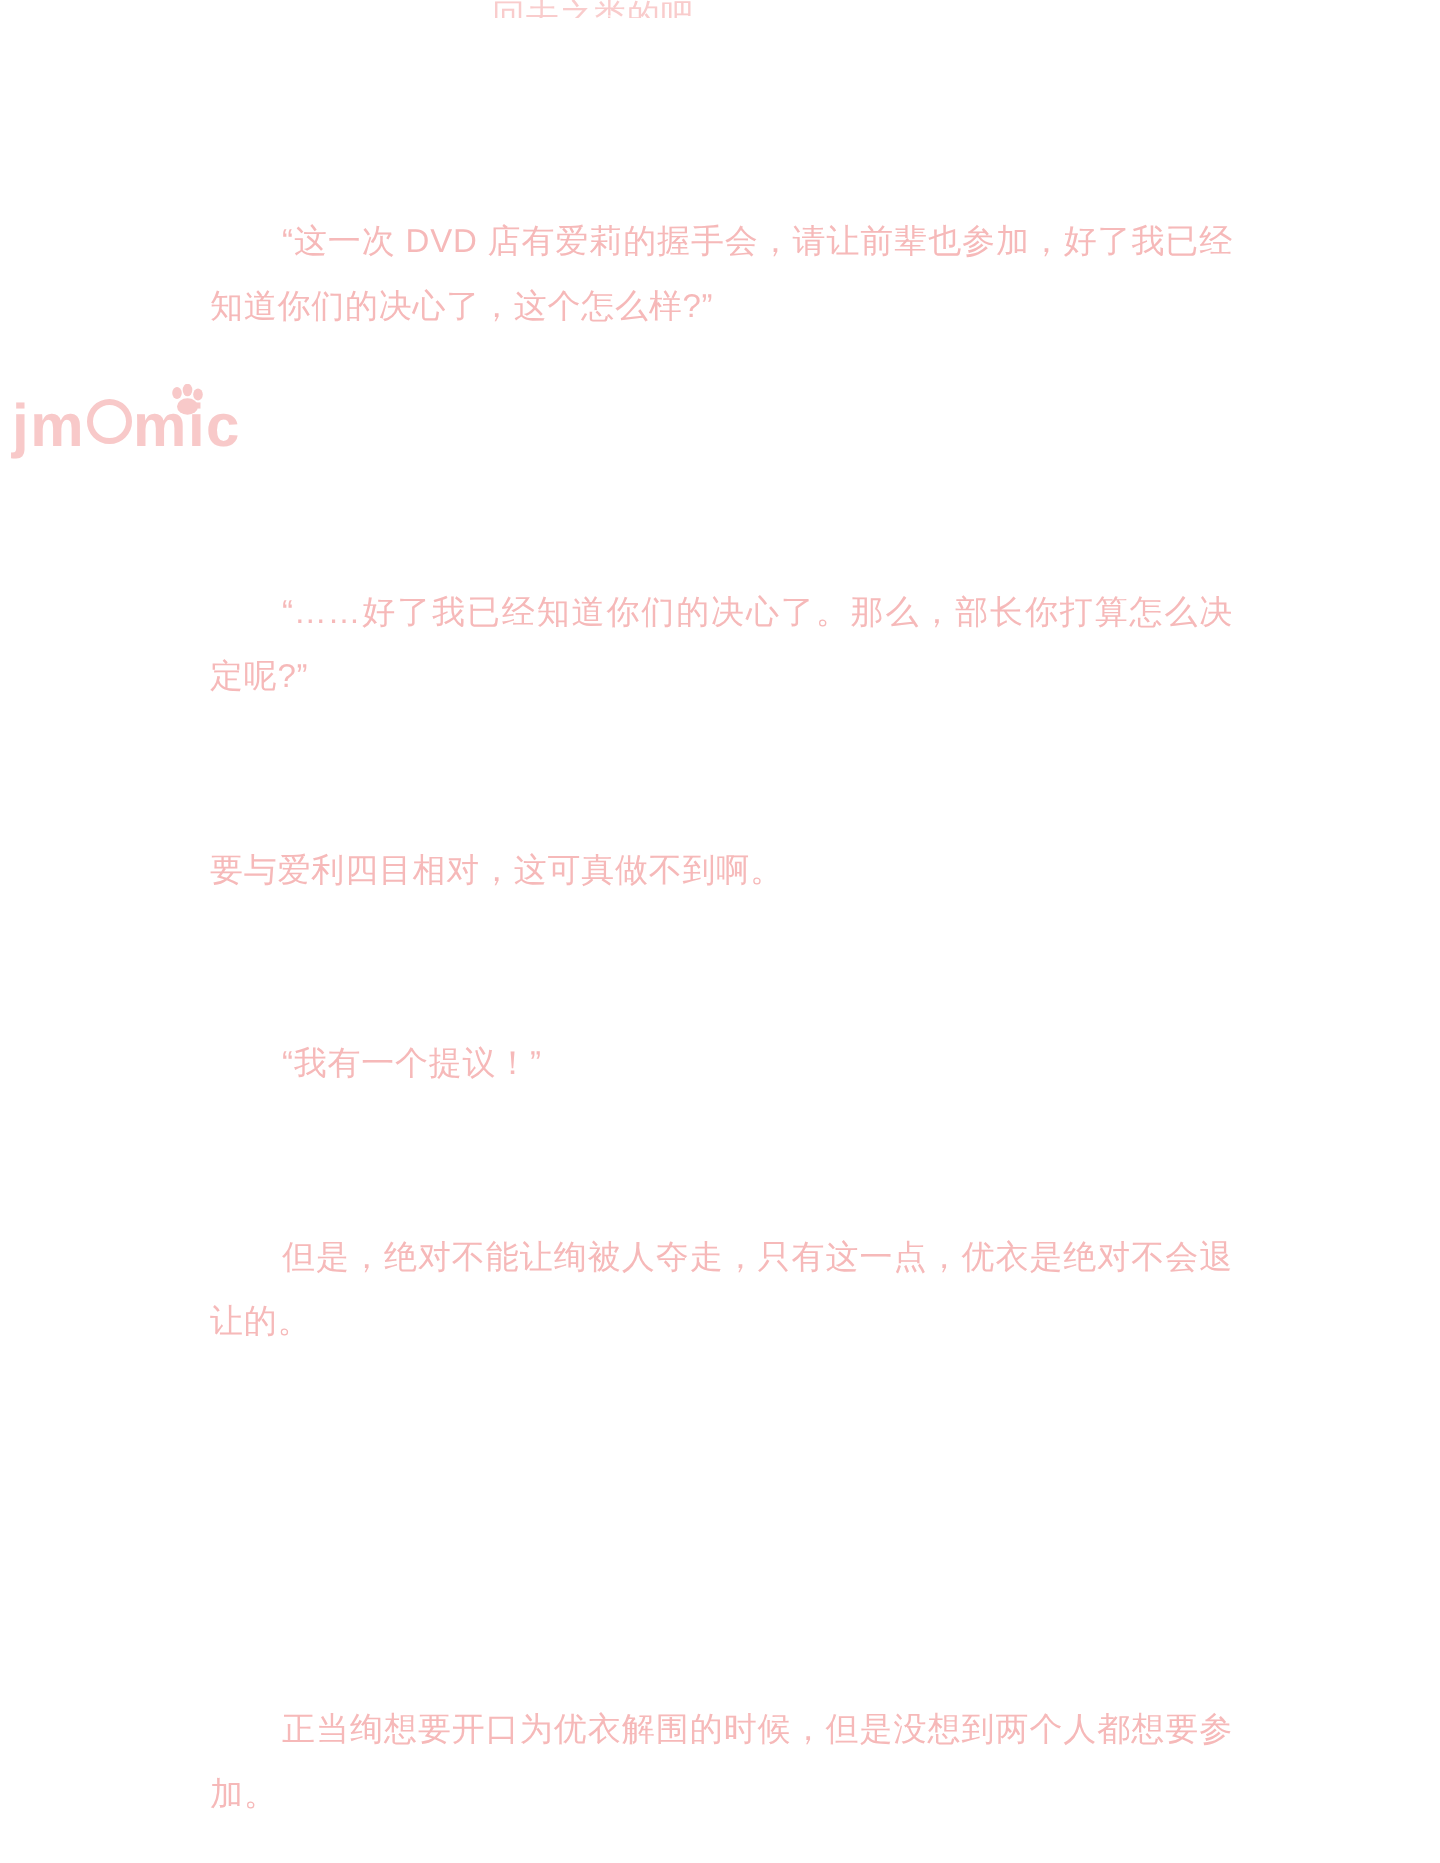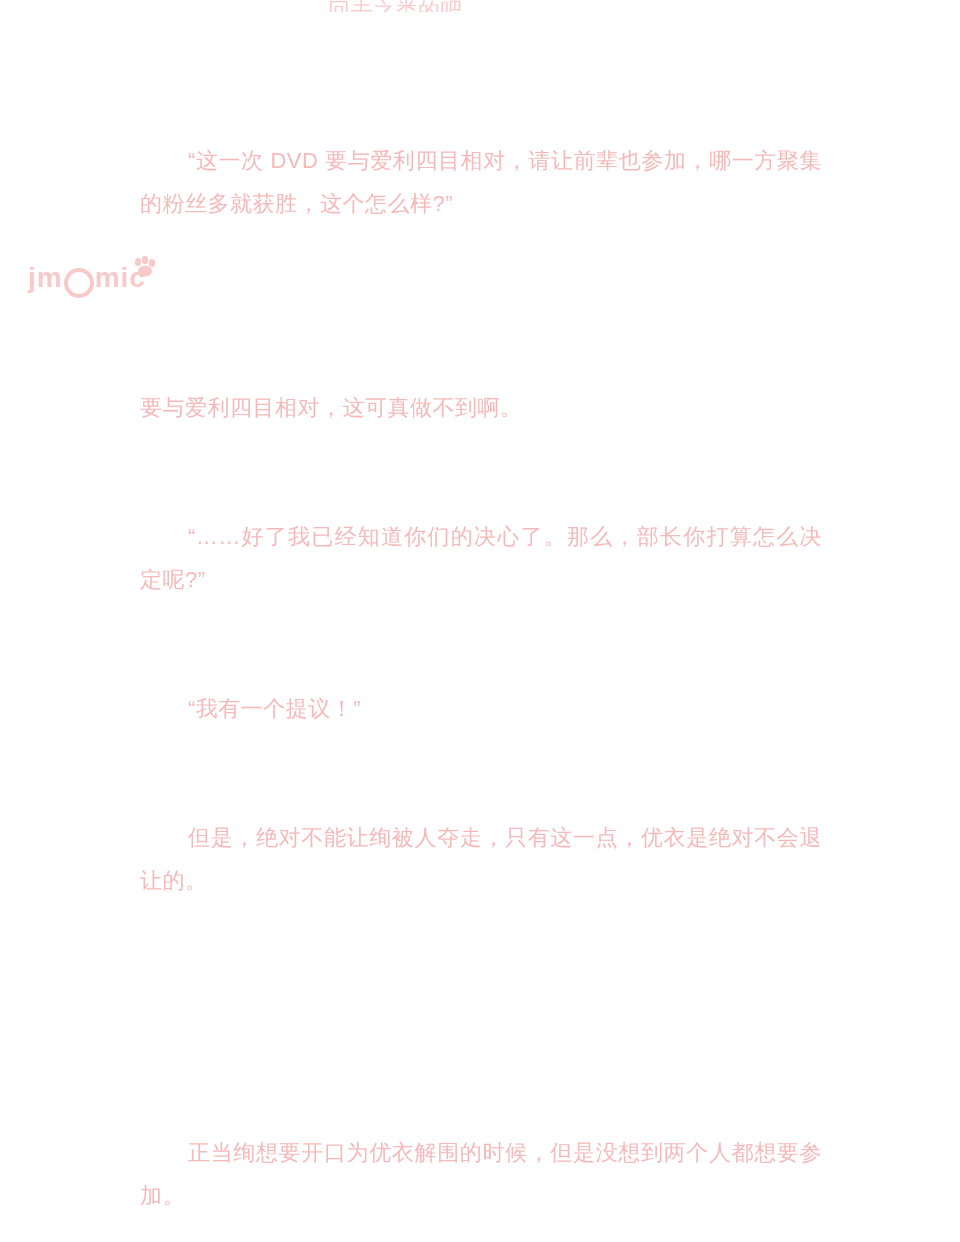--- a/index.html
+++ b/index.html
@@ -69,28 +69,27 @@
     line-height: 26px;
     font-family: "Liberation Sans", sans-serif;
   }
 
   
   .watermark {
     position: absolute;
     left: 8px;
     top: 262px;
     display: flex;
-    align-items: flex-end;
+    align-items: flex-start;
     font-family: "Liberation Sans", sans-serif;
-    font-size: 28px;
+    font-size: 40px;
     font-weight: bold;
     color: #f8c9c9;
     letter-spacing: 1px;
     user-select: none;
-    margin-left: 20px;
   }
   .watermark .wm-text { position: relative; }
   .wm-ring {
     display: inline-block;
     width: 22px;
     height: 22px;
     border: 4px solid #f8c9c9;
     border-radius: 50%;
     margin: 0 1px;
     position: relative;
@@ -104,38 +103,38 @@
     height: 22px;
   }
 </style>
 </head>
 <body>
 
 <div class="page">
 
   <div class="text-block block-top">
     <span class="top-clip">回去之类的吧。</span>
-    <span class="indent i1">“这一次 DVD 要与爱利四目相对，请让前辈也参加，哪一方聚集的粉丝多就获胜，这个怎么样?”</span>
+    <span class="indent i1">“这一次 DVD 店有爱莉的握手会，请让前辈也参加，好了我已经知道你们的决心了，这个怎么样?”</span>
   </div>
 
   <div class="watermark">
     <span class="wm-text">jm</span>
     <span class="wm-ring"></span>
     <span class="wm-text">mic</span>
     <svg class="wm-paw" viewBox="0 0 26 22">
       <ellipse cx="6" cy="6" rx="3.2" ry="4" fill="#f8c9c9"></ellipse>
       <ellipse cx="13" cy="4" rx="3.2" ry="4.2" fill="#f8c9c9"></ellipse>
       <ellipse cx="20" cy="7" rx="3.2" ry="4" fill="#f8c9c9"></ellipse>
       <ellipse cx="13" cy="15" rx="7" ry="5.5" fill="#f8c9c9"></ellipse>
     </svg>
   </div>
 
   <div class="text-block block-mid">
+    <span class="indent i1">“……好了我已经知道你们的决心了。那么，部长你打算怎么决定呢?”</span>
     <span class="indent i0">要与爱利四目相对，这可真做不到啊。</span>
-    <span class="indent i1">“……好了我已经知道你们的决心了。那么，部长你打算怎么决定呢?”</span>
     <span class="indent i1">“我有一个提议！”</span>
     <span class="indent i1">但是，绝对不能让绚被人夺走，只有这一点，优衣是绝对不会退让的。</span>
     
     
   </div>
 
   <div class="text-block block-bottom">
     <span class="indent i1">正当绚想要开口为优衣解围的时候，但是没想到两个人都想要参加。</span>
     
     

